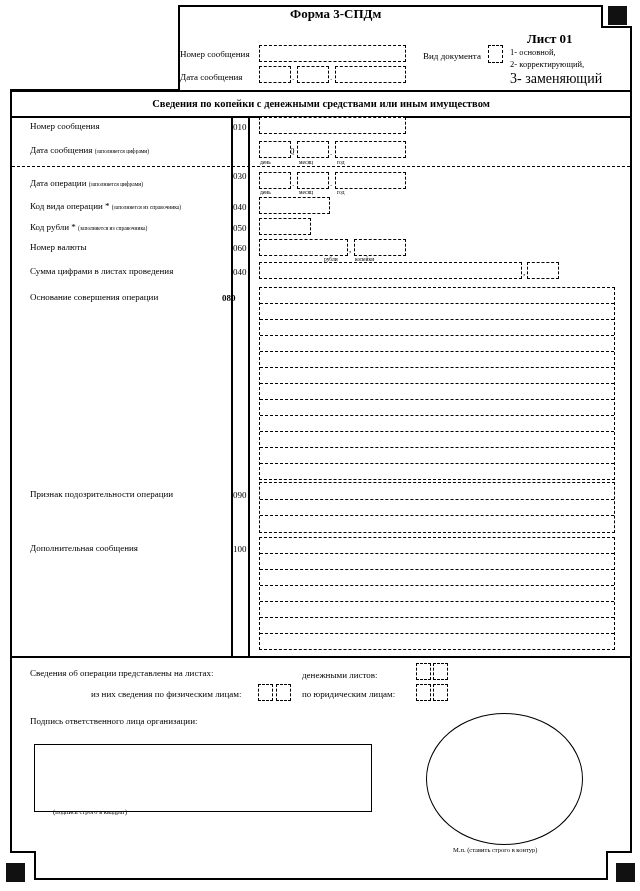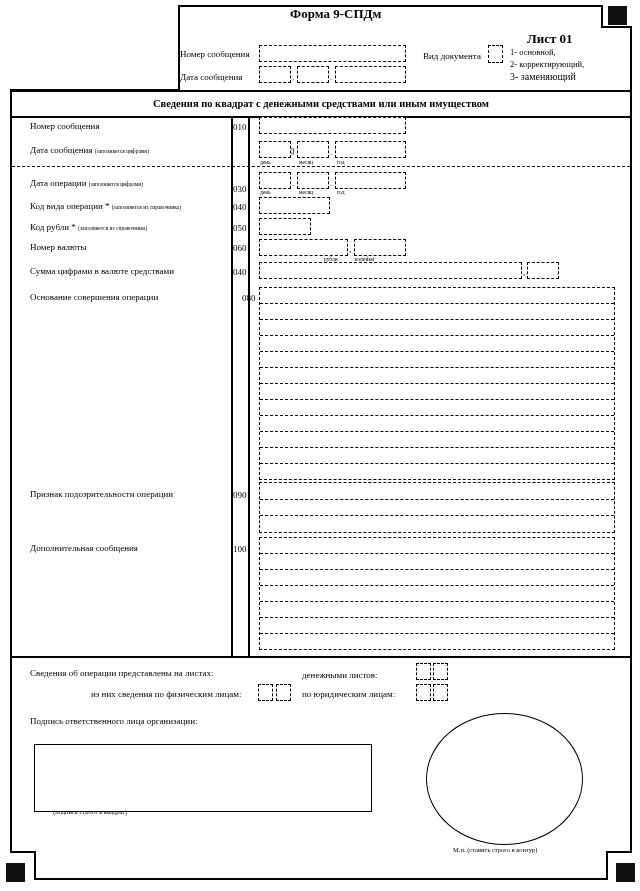--- a/index.html
+++ b/index.html
@@ -45,60 +45,60 @@
 <div class="abs vl" style="left:606px; top:851px; height:29px;"></div>
 <div class="abs hl" style="left:606px; top:851px; width:26px;"></div>
 
 <div class="abs vl" style="left:231px; top:116px; height:541px;"></div>
 <div class="abs vl" style="left:248px; top:116px; height:541px;"></div>
 
 <div class="abs dashed-h" style="left:12px; top:166px; width:618px;"></div>
 
 <div class="abs hl" style="left:10px; top:656px; width:622px;"></div>
 
-<div class="abs" style="left:290px; top:6px; font-size:13px; font-weight:bold;">Форма 9-СПДм</div>
+<div class="abs" style="left:290px; top:6px; font-size:13px; font-weight:bold;">Форма 3-СПДм</div>
 <div class="abs" style="left:527px; top:31px; font-size:13px; font-weight:bold;">Лист 01</div>
 
 <div class="abs lbl" style="left:180px; top:49px;">Номер сообщения</div>
 <div class="abs dash" style="left:259px; top:45px; width:147px; height:17px;"></div>
 
 <div class="abs lbl" style="left:180px; top:72px;">Дата сообщения</div>
 <div class="abs dash" style="left:259px; top:66px; width:32px; height:17px;"></div>
 <div class="abs dot" style="left:292px; top:72px;">.</div>
 <div class="abs dash" style="left:297px; top:66px; width:32px; height:17px;"></div>
 <div class="abs dot" style="left:330px; top:72px;">.</div>
 <div class="abs dash" style="left:335px; top:66px; width:71px; height:17px;"></div>
 
 <div class="abs lbl" style="left:423px; top:51px;">Вид документа</div>
 <div class="abs dash" style="left:488px; top:45px; width:15px; height:18px;"></div>
 <div class="abs lbl" style="left:510px; top:47px; font-size:8.5px;">1- основной,</div>
 <div class="abs lbl" style="left:510px; top:59px; font-size:8.5px;">2- корректирующий,</div>
-<div class="abs lbl" style="left:510px; top:71px; font-size:10px;">3- заменяющий</div>
+<div class="abs lbl" style="left:510px; top:71px; font-size:14px;">3- заменяющий</div>
 
-<div class="abs" style="left:10px; width:622px; top:98px; text-align:center; font-size:10.5px; font-weight:bold;">Сведения по квадрат с денежными средствами или иным имуществом</div>
+<div class="abs" style="left:10px; width:622px; top:98px; text-align:center; font-size:10.5px; font-weight:bold;">Сведения по копейки с денежными средствами или иным имуществом</div>
 
 <div class="abs lbl" style="left:30px; top:121px;"><span>Номер сообщения</span></div>
 <div class="abs lbl" style="left:30px; top:145px;"><span>Дата сообщения</span> <span class="small-note">(заполняется цифрами)</span></div>
 <div class="abs lbl" style="left:30px; top:178px;"><span>Дата операции</span> <span class="small-note">(заполняется цифрами)</span></div>
 <div class="abs lbl" style="left:30px; top:201px;"><span>Код вида операции *</span> <span class="small-note">(заполняется из справочника)</span></div>
 <div class="abs lbl" style="left:30px; top:222px;"><span>Код рубли *</span> <span class="small-note">(заполняется из справочника)</span></div>
 <div class="abs lbl" style="left:30px; top:242px;"><span>Номер валюты</span></div>
-<div class="abs lbl" style="left:30px; top:266px;"><span>Сумма цифрами в валюте средствами</span></div>
+<div class="abs lbl" style="left:30px; top:266px;"><span>Сумма цифрами в листах проведения</span></div>
 <div class="abs lbl" style="left:30px; top:292px;"><span>Основание совершения операции</span></div>
 <div class="abs lbl" style="left:30px; top:489px;"><span>Признак подозрительности операции</span></div>
 <div class="abs lbl" style="left:30px; top:543px;"><span>Дополнительная сообщения</span></div>
 
 <div class="abs code" style="left:233px; top:122px;">010</div>
 <div class="abs code" style="left:233px; top:146px;margin-left:48px;">020</div>
-<div class="abs code" style="left:233px; top:184px;">030</div>
+<div class="abs code" style="left:233px; top:171px;">030</div>
 <div class="abs code" style="left:233px; top:202px;">040</div>
 <div class="abs code" style="left:233px; top:223px;">050</div>
 <div class="abs code" style="left:233px; top:243px;text-align:right;">060</div>
 <div class="abs code" style="left:233px; top:267px;">040</div>
-<div class="abs code" style="left:242px; top:293px;">080</div>
+<div class="abs code" style="left:222px; top:293px;font-weight:bold;">080</div>
 <div class="abs code" style="left:233px; top:490px;">090</div>
 <div class="abs code" style="left:233px; top:544px;">100</div>
 
 <div class="abs dash" style="left:259px; top:117px; width:147px; height:17px;"></div>
 
 <div class="abs dash" style="left:259px; top:141px; width:32px; height:17px;"></div>
 <div class="abs dot" style="left:292px; top:147px;">.</div>
 <div class="abs dash" style="left:297px; top:141px; width:32px; height:17px;"></div>
 <div class="abs dot" style="left:330px; top:147px;">.</div>
 <div class="abs dash" style="left:335px; top:141px; width:71px; height:17px;"></div>

